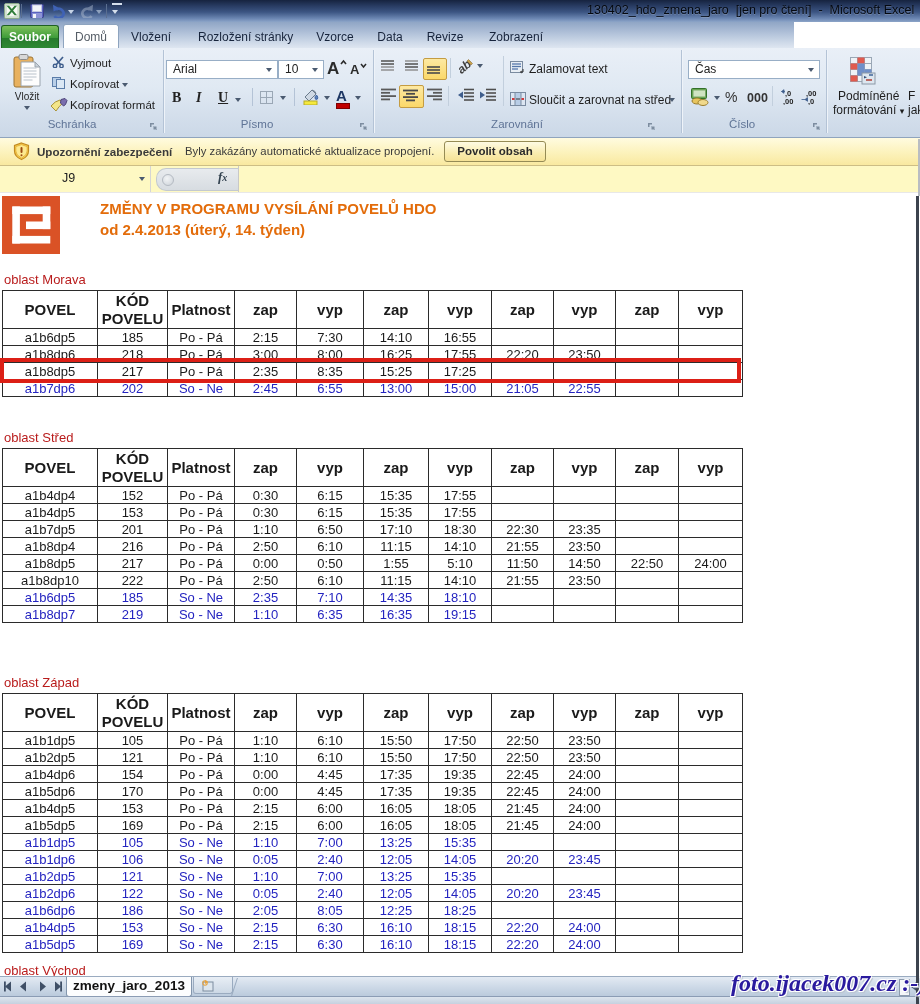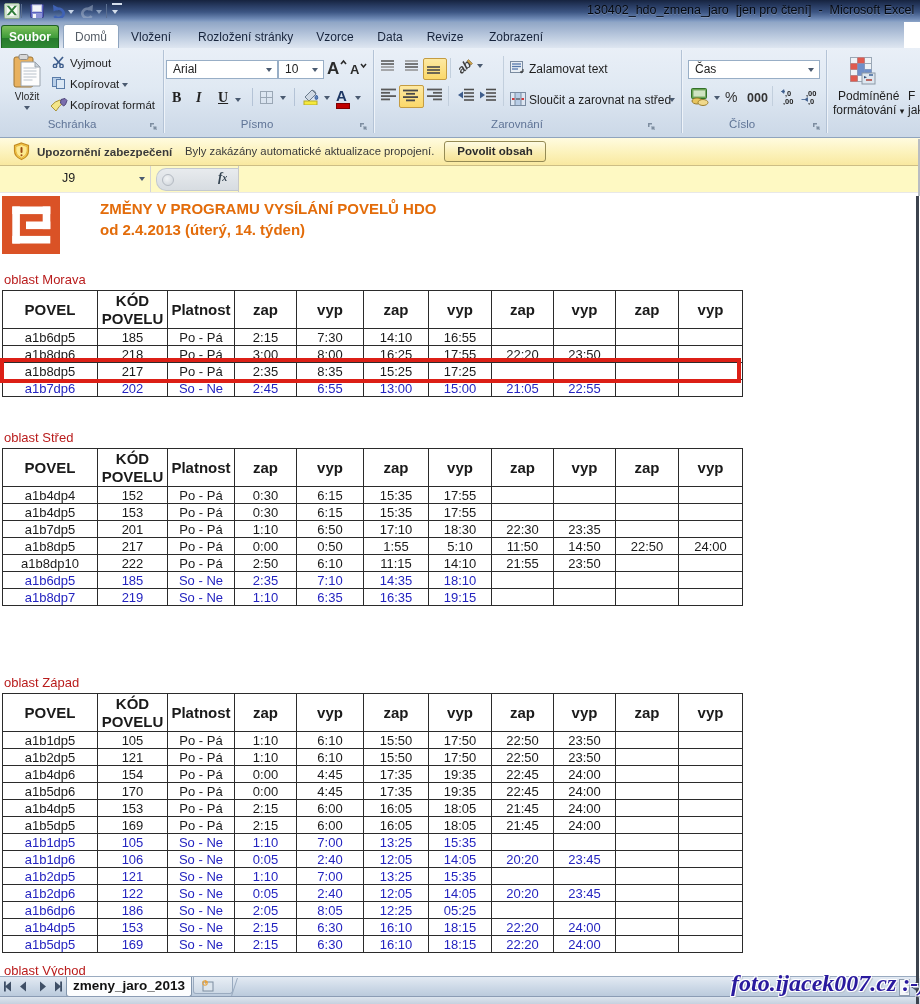--- a/index.html
+++ b/index.html
@@ -4,21 +4,21 @@
   html,body{margin:0;padding:0;}
   body{width:920px;height:1004px;position:relative;overflow:hidden;
        font-family:"Liberation Sans",sans-serif;background:#fff;}
   .abs{position:absolute;}
   
   #titlebar{left:0;top:0;width:920px;height:22px;
     background:linear-gradient(to bottom,#16233f 0%,#273a60 25%,#3c5583 55%,#6d88b4 85%,#8da5c8 100%);}
   #titletext{left:587px;top:3px;width:333px;height:17px;font-size:12.5px;color:#04080f;
     text-shadow:0 1px 1px rgba(255,255,255,.25);white-space:nowrap;}
   
-  #tabrow{left:0;top:22px;width:904px;height:26px;
+  #tabrow{left:0;top:22px;width:794px;height:26px;
     background:linear-gradient(to bottom,#8fa5c5 0%,#b3c3da 45%,#cfdae9 80%,#dee6f1 100%);}
   #soubor{left:1px;top:3px;width:56px;height:23px;border-radius:3px 3px 0 0;
     background:linear-gradient(to bottom,#7ec05c 0%,#3f9c3a 50%,#277a2c 51%,#2e8a34 100%);
     border:1px solid #1e6023;border-bottom:none;color:#fff;font-size:12px;font-weight:bold;
     text-align:center;line-height:23px;}
   .tab{top:5px;height:21px;font-size:12px;color:#17243c;text-align:center;line-height:20px;white-space:nowrap;}
   #tab-domu{left:63px;top:2px;width:54px;height:24px;background:#fff;
     border:1px solid #8ea4bf;border-bottom:none;border-radius:3px 3px 0 0;
     font-size:12px;color:#555d66;text-align:center;line-height:24px;}
   
@@ -543,20 +543,33 @@
           <td>1:10</td>
           <td>6:50</td>
           <td>17:10</td>
           <td>18:30</td>
           <td>22:30</td>
           <td>23:35</td>
           <td></td>
           <td></td>
         </tr>
         <tr>
+          <td>a1b8dp4</td>
+          <td>216</td>
+          <td>Po - Pá</td>
+          <td>2:50</td>
+          <td>6:10</td>
+          <td>11:15</td>
+          <td>14:10</td>
+          <td>21:55</td>
+          <td>23:50</td>
+          <td></td>
+          <td></td>
+        </tr>
+        <tr>
           <td>a1b8dp5</td>
           <td>217</td>
           <td>Po - Pá</td>
           <td>0:00</td>
           <td>0:50</td>
           <td>1:55</td>
           <td>5:10</td>
           <td>11:50</td>
           <td>14:50</td>
           <td>22:50</td>
@@ -762,21 +775,21 @@
           <td></td>
           <td></td>
         </tr>
         <tr class="bl">
           <td>a1b6dp6</td>
           <td>186</td>
           <td>So - Ne</td>
           <td>2:05</td>
           <td>8:05</td>
           <td>12:25</td>
-          <td>05:25</td>
+          <td>18:25</td>
           <td></td>
           <td></td>
           <td></td>
           <td></td>
         </tr>
         <tr class="bl">
           <td>a1b4dp5</td>
           <td>153</td>
           <td>So - Ne</td>
           <td>2:15</td>

